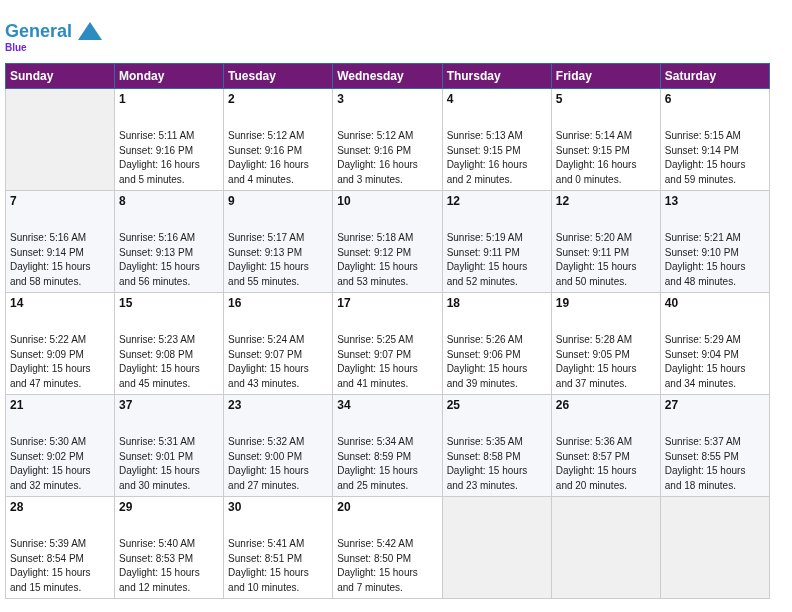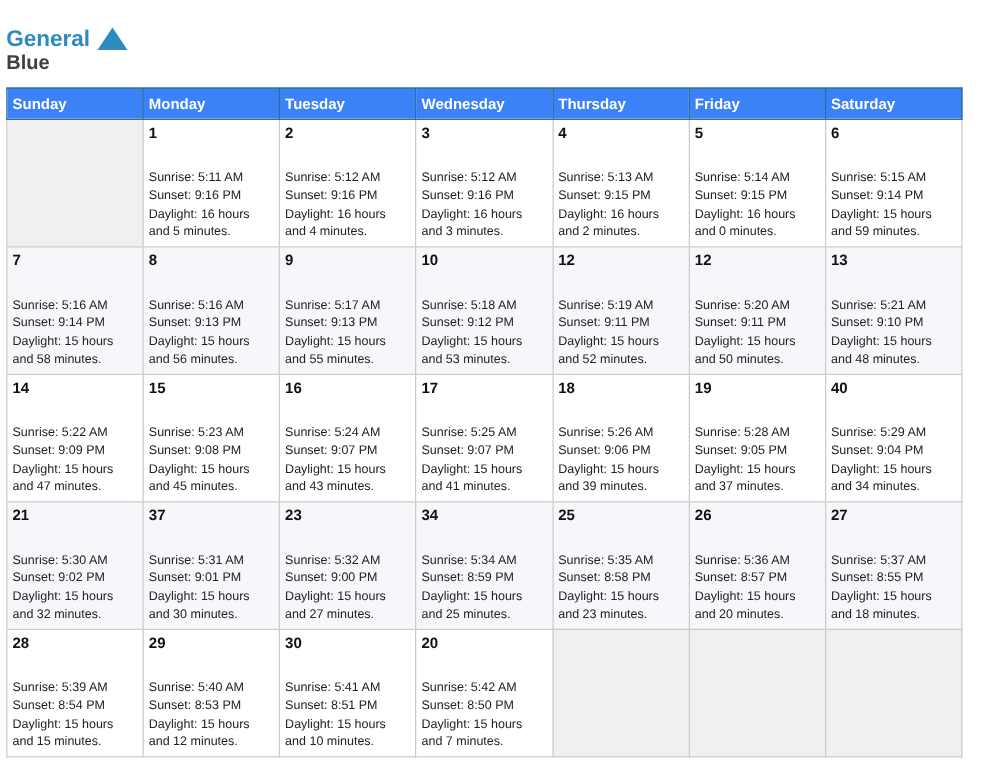--- a/index.html
+++ b/index.html
@@ -52,21 +52,21 @@
     .title-sub {
       font-size: 15px;
       color: #444;
     }
     .calendar {
       width: 100%;
       border-collapse: collapse;
       font-size: 10.5px;
     }
     .calendar th {
-      background: #3b82f6;
+      background: #701a75;
       color: #fff;
       padding: 5px 4px;
       text-align: left;
       font-size: 12px;
       font-weight: bold;
       border: 1px solid #2e6da4;
     }
     .calendar td {
       border: 1px solid #ccc;
       vertical-align: top;
@@ -106,21 +106,21 @@
     <div class="logo">
       <div>
         <div style="display:flex;align-items:center;gap:2px;">
           <div class="logo-text">
             <span>General</span>
           </div>
           <svg class="logo-icon" viewBox="0 0 28 28" xmlns="http://www.w3.org/2000/svg">
             <polygon points="14,4 26,22 2,22" fill="#2e8bc0"></polygon>
           </svg>
         </div>
-        <div class="logo-text" style="color:#404040;font-size:16px;margin-top:-4px;">Blue</div>
+        <div class="logo-text" style="color:#6d28d9;font-size:10px;margin-top:-4px;">Blue</div>
       </div>
     </div>
     <div class="title-block">
       <div class="title-main"></div>
       <div class="title-sub"></div>
     </div>
   </div>
 
   <table class="calendar">
     <thead>

